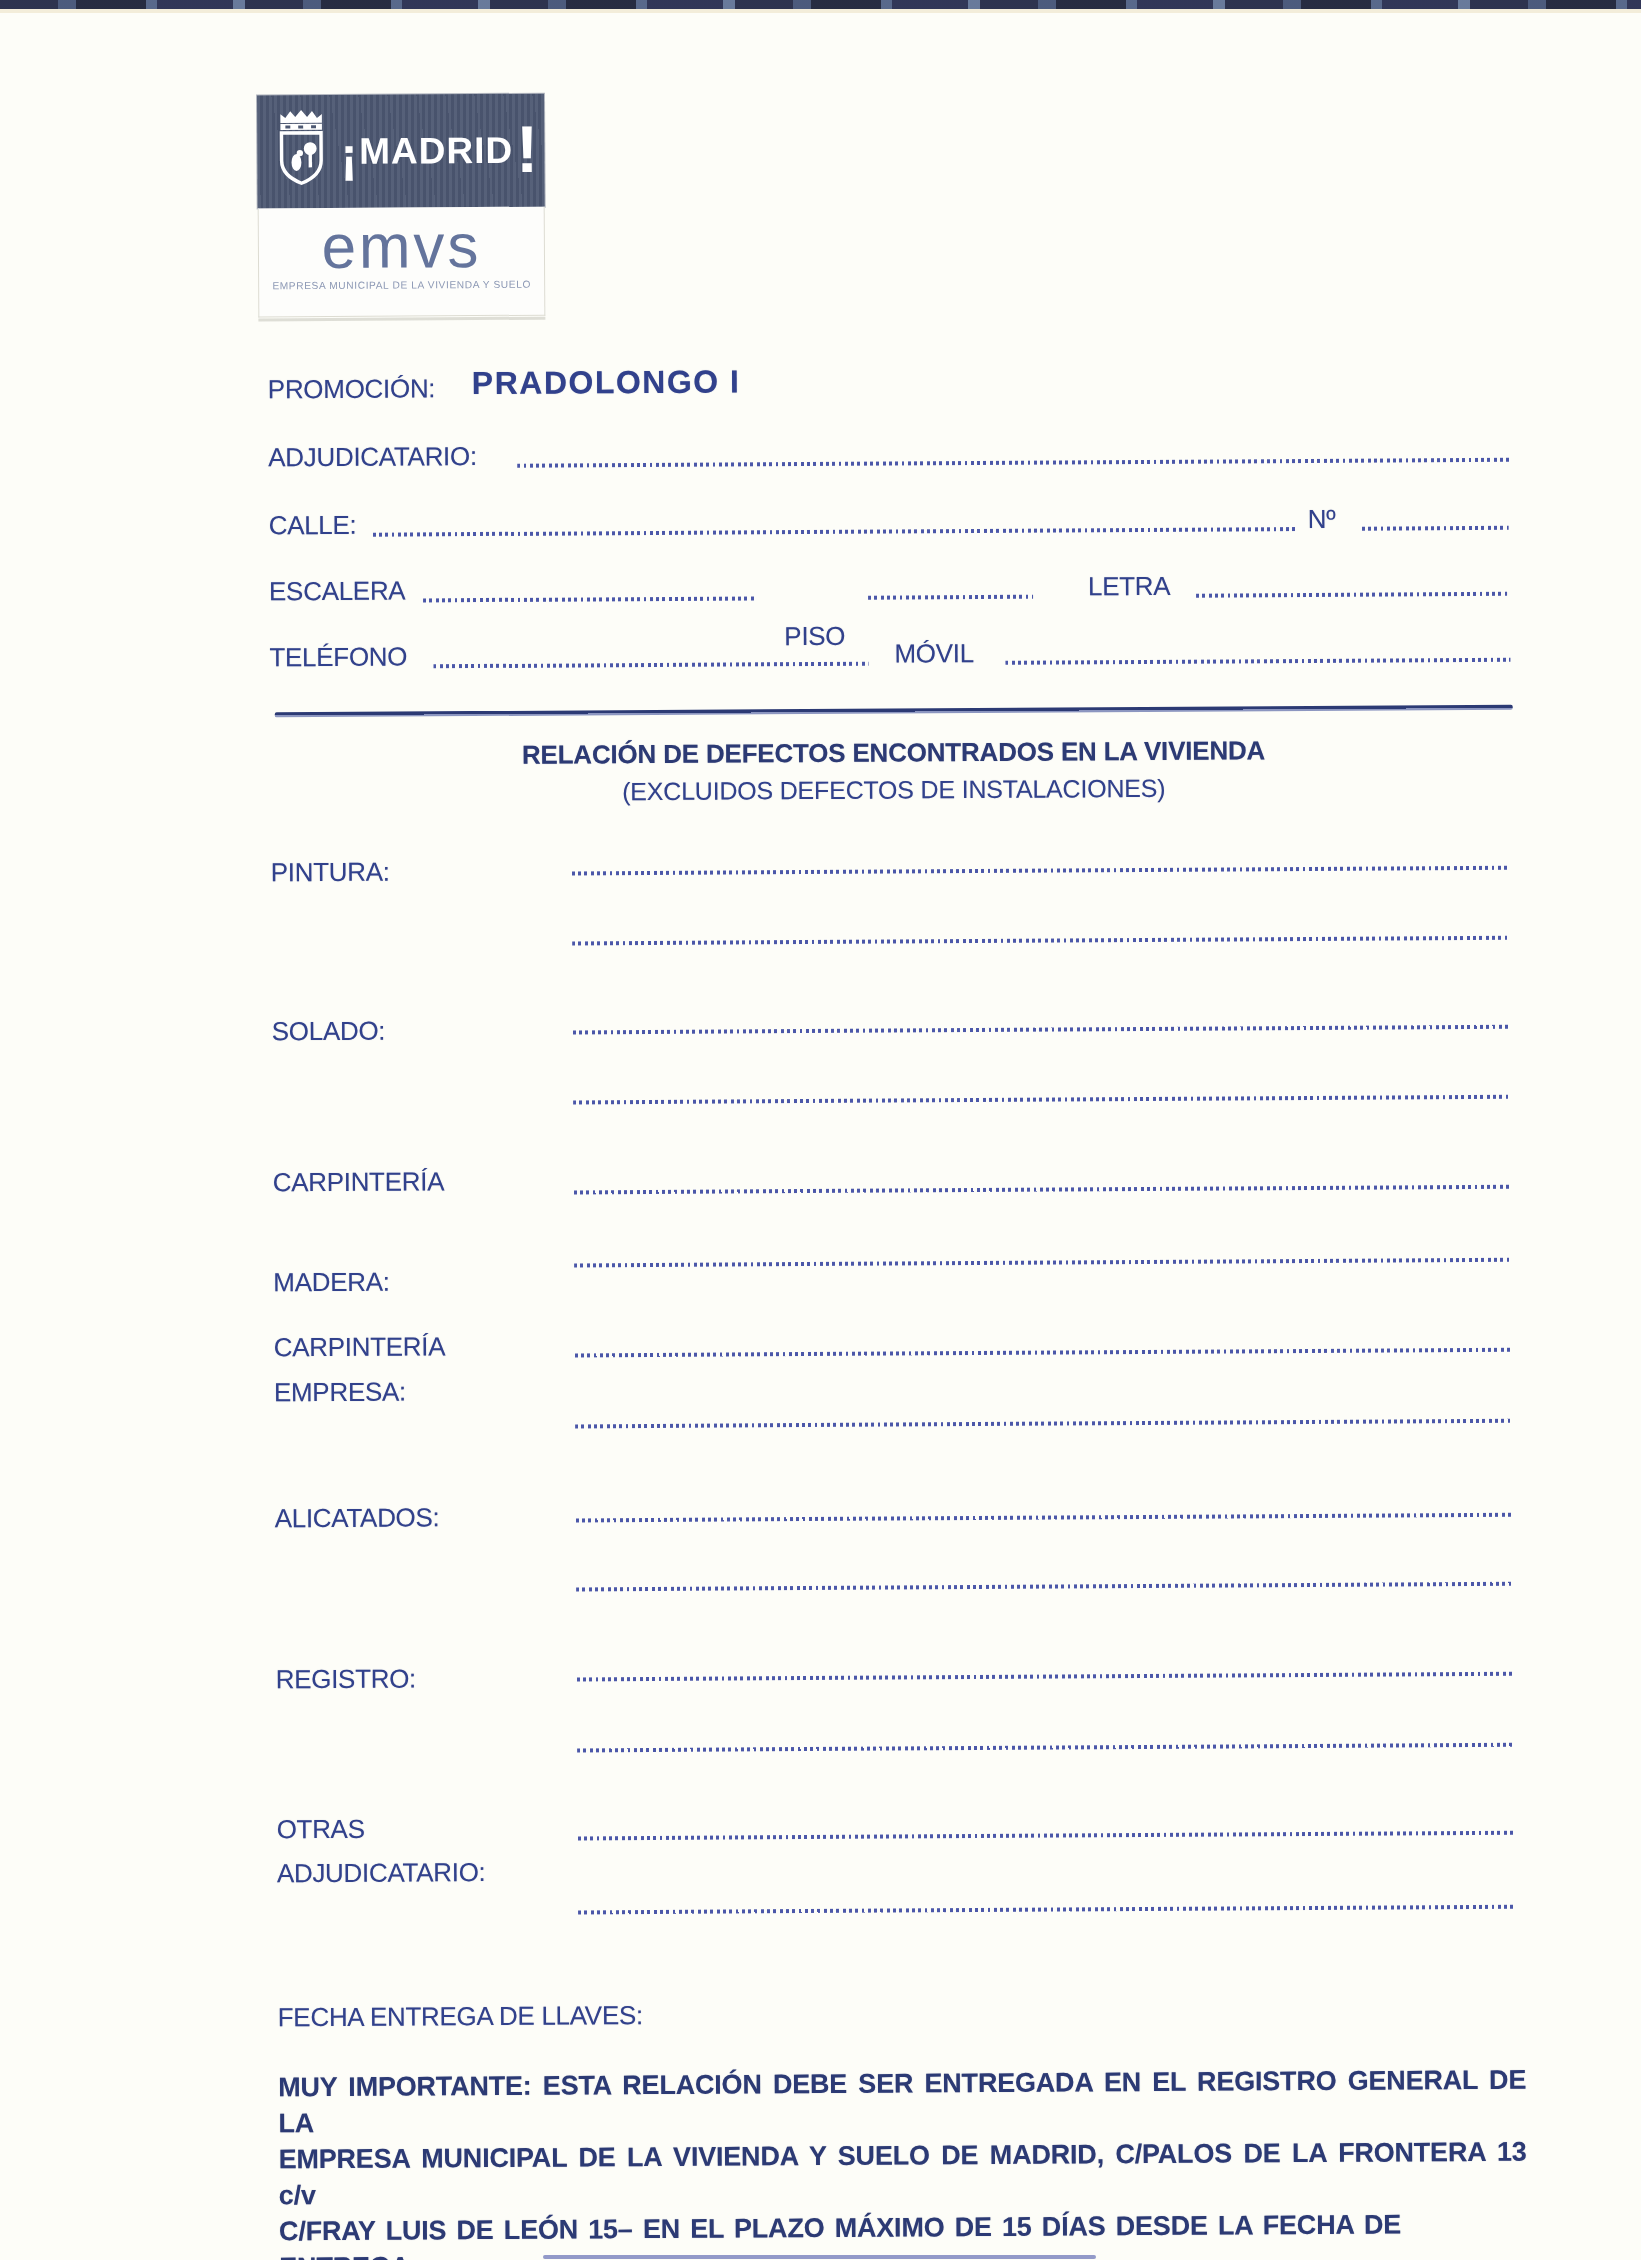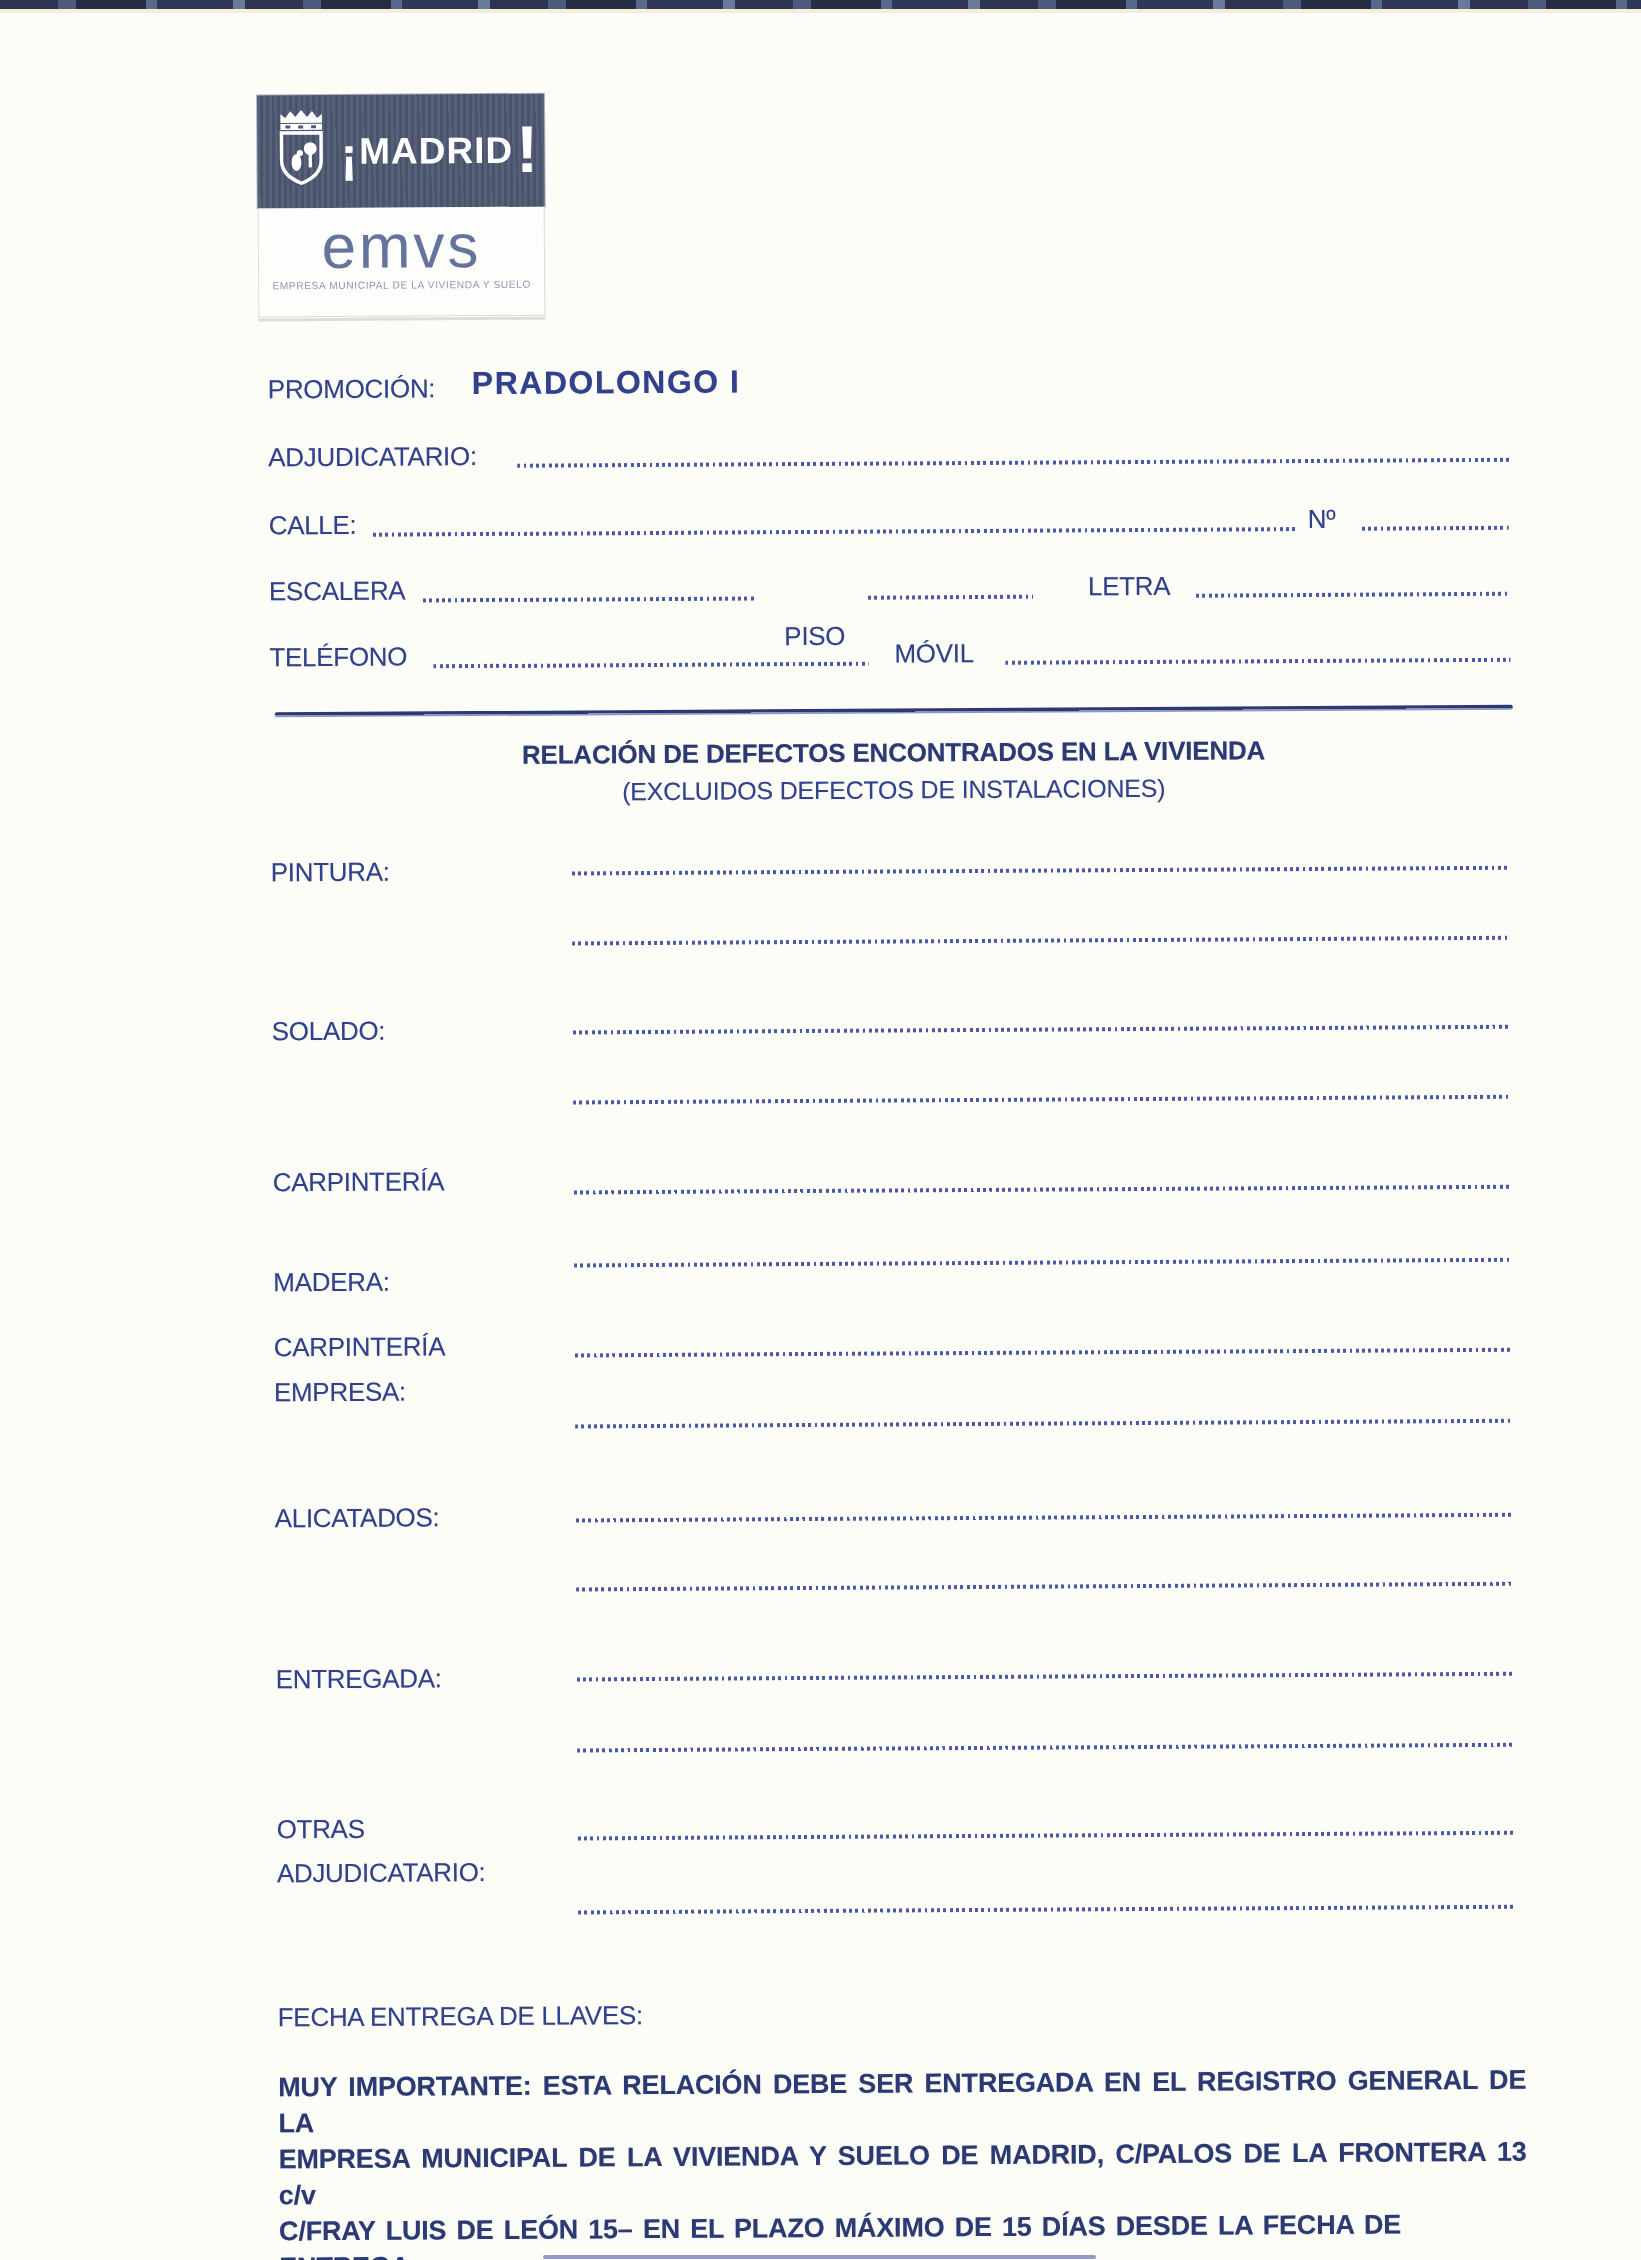--- a/index.html
+++ b/index.html
@@ -185,21 +185,21 @@
 
     <div class="lbl" style="left:273px;top:1335px;">CARPINTERÍA</div>
     <div class="lbl" style="left:273px;top:1380px;">EMPRESA:</div>
     <div class="dots" style="left:574px;top:1357px;width:937px;"></div>
     <div class="dots" style="left:574px;top:1428px;width:937px;"></div>
 
     <div class="lbl" style="left:273px;top:1506px;">ALICATADOS:</div>
     <div class="dots" style="left:574px;top:1522px;width:937px;"></div>
     <div class="dots" style="left:574px;top:1591px;width:937px;"></div>
 
-    <div class="lbl" style="left:273px;top:1667px;">ENTREGADA:</div>
+    <div class="lbl" style="left:273px;top:1667px;">REGISTRO:</div>
     <div class="dots" style="left:574px;top:1681px;width:937px;"></div>
     <div class="dots" style="left:574px;top:1752px;width:937px;"></div>
 
     <div class="lbl" style="left:273px;top:1817px;">OTRAS</div>
     <div class="lbl" style="left:273px;top:1861px;">ADJUDICATARIO:</div>
     <div class="dots" style="left:574px;top:1840px;width:937px;"></div>
     <div class="dots" style="left:574px;top:1914px;width:937px;"></div>
 
     <div class="lbl" style="left:273px;top:2005px;">FECHA ENTREGA DE LLAVES:</div>
 

